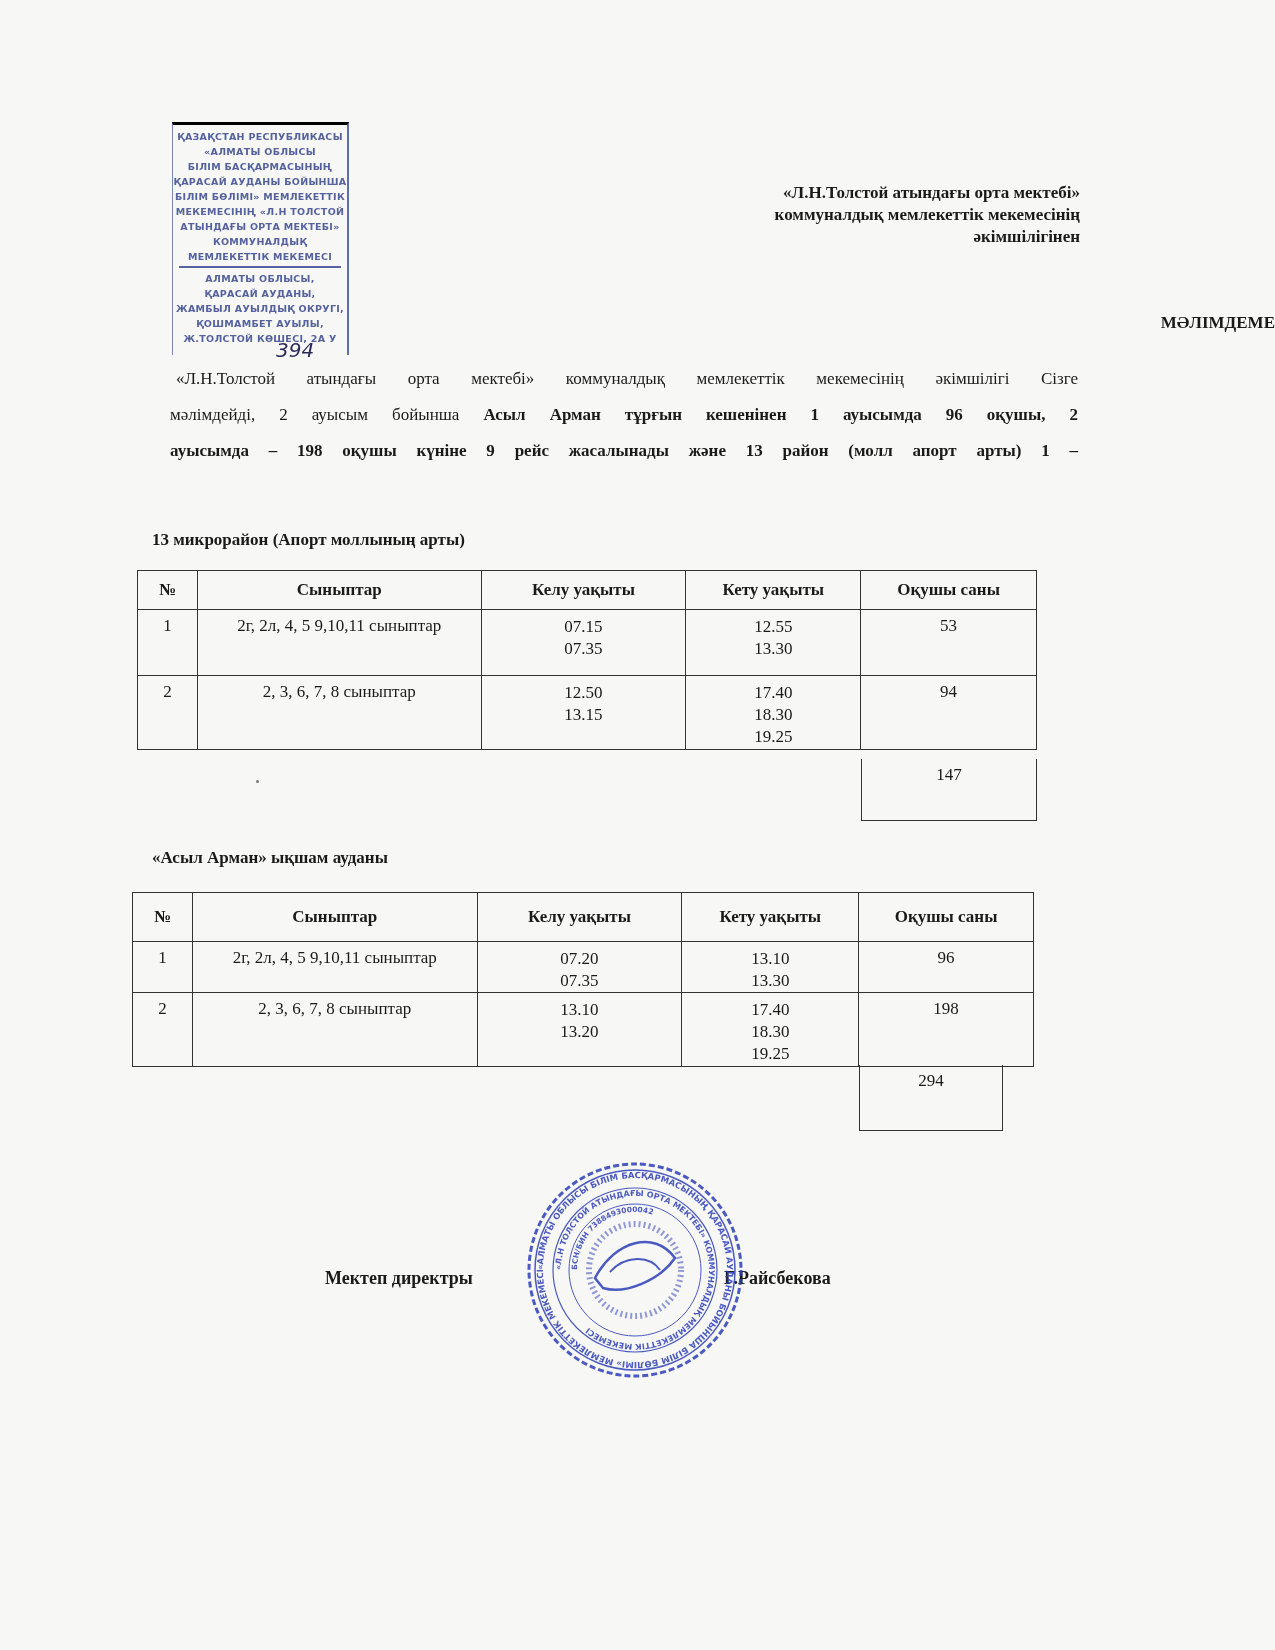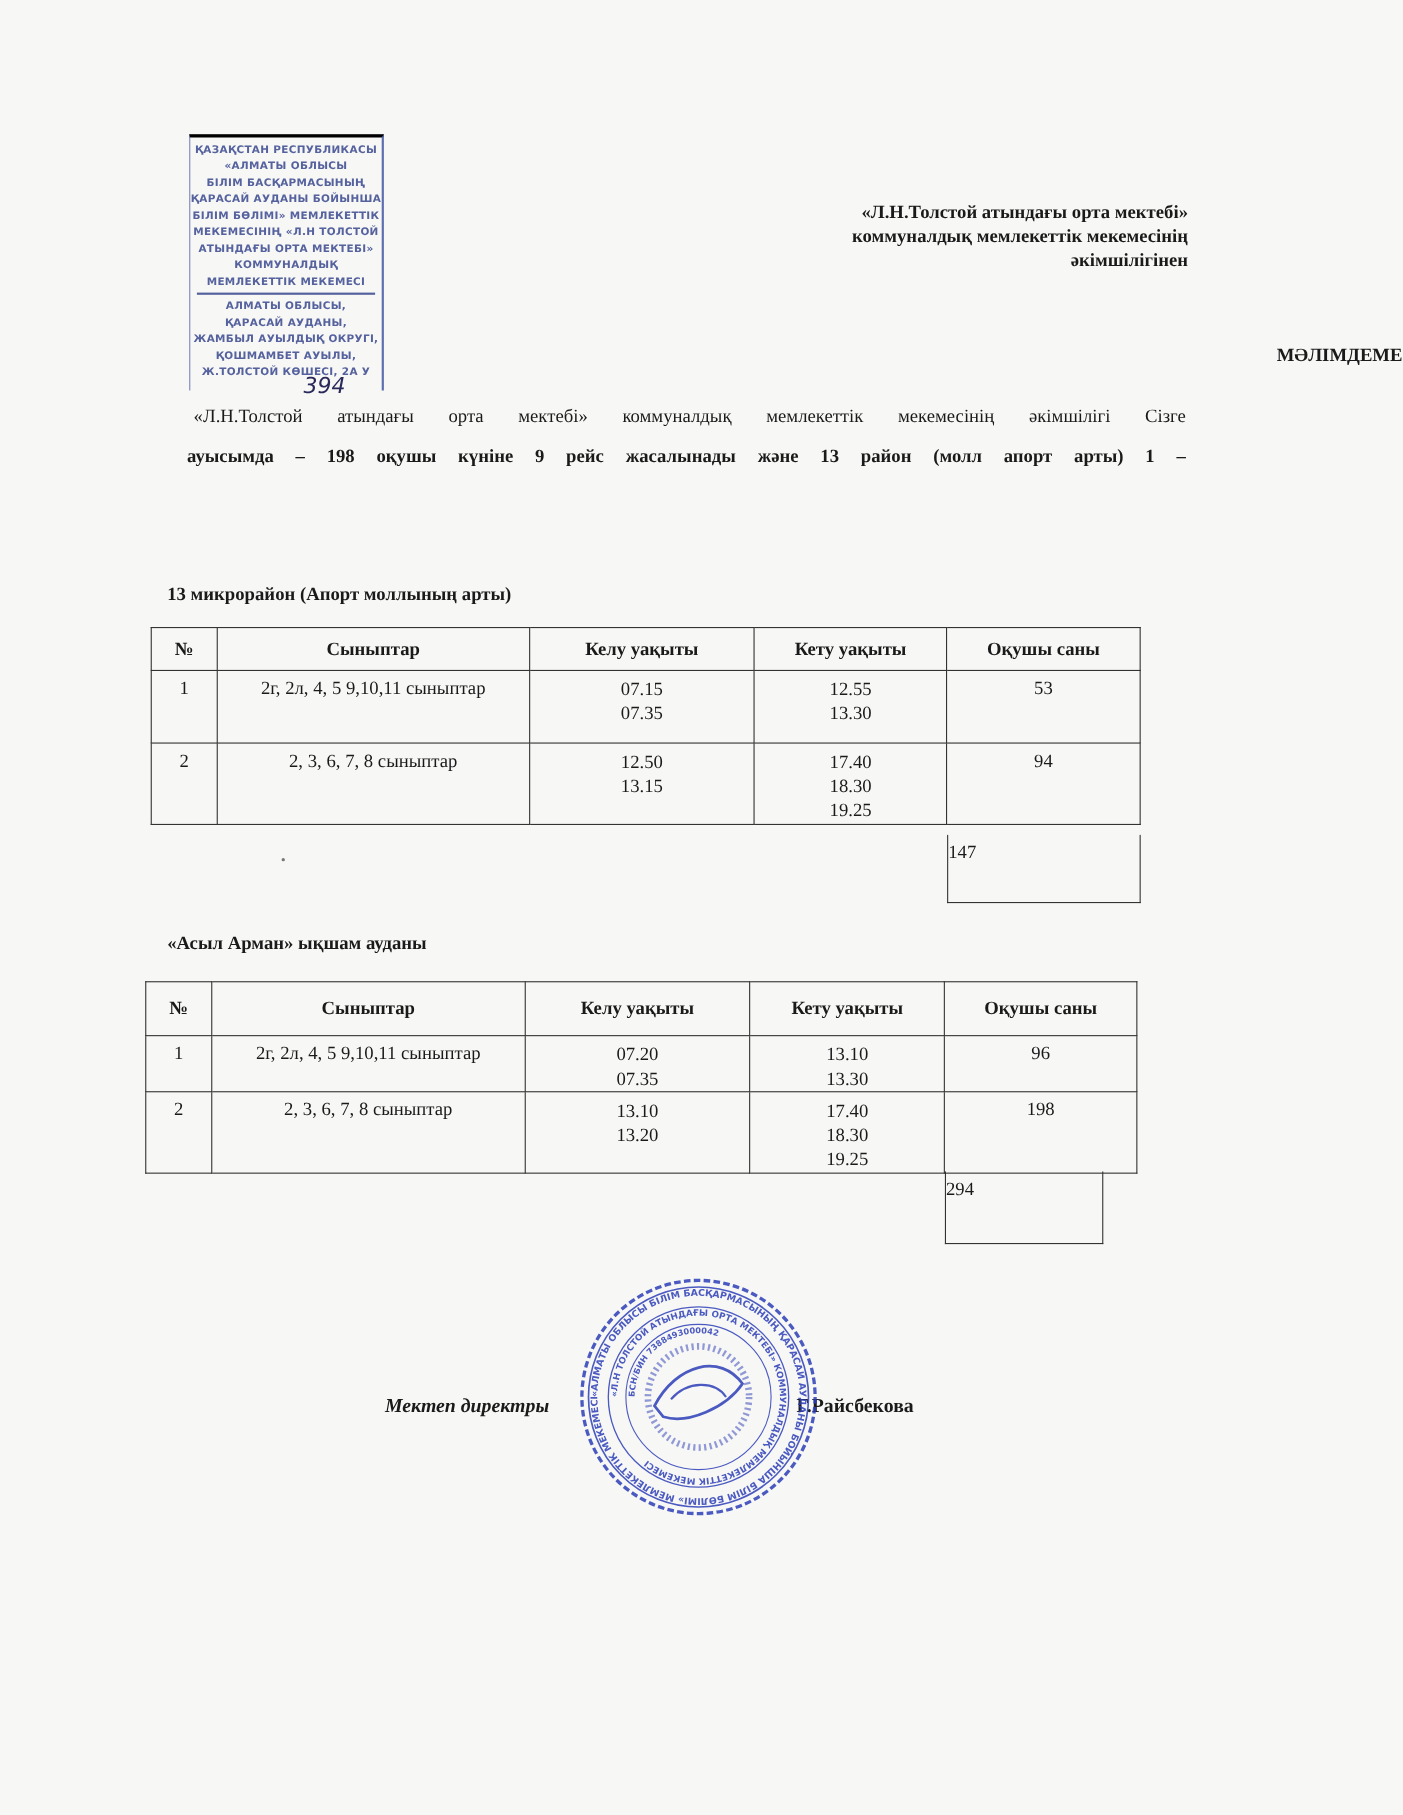--- a/index.html
+++ b/index.html
@@ -46,21 +46,21 @@
     position: absolute; border-collapse: collapse; font-size: 17px;
   }
   table.sched th, table.sched td {
     border: 1px solid #333; vertical-align: top; text-align: center;
     padding: 6px 4px 0 4px;
   }
   table.sched th { font-weight: bold; height: 38px; vertical-align: middle; padding-top: 0; }
   table.sched td.multi div { line-height: 22px; }
   .total-box {
     position: absolute; border: 1px solid #333; border-top: none;
-    font-size: 17px; padding-top: 6px; box-sizing: border-box;
+    text-align: center; font-size: 17px; padding-top: 6px; box-sizing: border-box;
   }
   .dot { position: absolute; width: 3px; height: 3px; background: #777; border-radius: 50%; }
   .sign-label {
     position: absolute; font-weight: bold; font-size: 18px;
   }
   .seal { position: absolute; left: 525px; top: 1160px; width: 220px; height: 220px; }
 </style>
 </head>
 <body>
 
@@ -90,20 +90,21 @@
 <div class="header">
   <div>«Л.Н.Толстой атындағы орта мектебі»</div>
   <div>коммуналдық мемлекеттік мекемесінің</div>
   <div>әкімшілігінен</div>
 </div>
 
 <div class="title">МӘЛІМДЕМЕ</div>
 
 <div class="para">
   <span class="just" style="text-indent:6px;">«Л.Н.Толстой атындағы орта мектебі»  коммуналдық мемлекеттік мекемесінің әкімшілігі Сізге</span>
+  <span class="just"><span>мәлімдейді,  2  ауысым бойынша </span><b>Асыл Арман  тұрғын кешенінен 1 ауысымда  96 оқушы,  2</b></span>
   <span class="just" style="font-weight:bold;">ауысымда – 198 оқушы күніне 9 рейс жасалынады және 13 район (молл апорт арты) 1 –</span>
 </div>
 
 <div class="section-heading" style="left:152px; top:530px;">13  микрорайон  (Апорт моллының арты)</div>
 <table class="sched" style="left:137px; top:570px; width:900px;">
   <colgroup>
       <col style="width:60px">
       <col style="width:284px">
       <col style="width:205px">
       <col style="width:175px">
@@ -194,21 +195,21 @@
           <div>17.40</div>
           <div>18.30</div>
           <div>19.25</div>
         </td>
       <td>198</td>
     </tr>
   </tbody>
 </table>
 <div class="total-box" style="left:859px; top:1065px; width:144px; height:66px;">294</div>
 
-<div class="sign-label" style="left:350px; top:1268px;font-style:italic;">Мектеп директры</div>
+<div class="sign-label" style="left:325px; top:1268px;">Мектеп директры</div>
 <div class="sign-label" style="left:724px; top:1268px;">Г.Райсбекова</div>
 
 <svg class="seal" viewBox="0 0 220 220">
   <defs>
     <path id="seal-outer-path" d="M110,110 m-92,0 a92,92 0 1,1 184,0 a92,92 0 1,1 -184,0"></path>
     <path id="seal-inner-path" d="M110,110 m-74,0 a74,74 0 1,1 148,0 a74,74 0 1,1 -148,0"></path>
     <path id="seal-bin-path" d="M110,110 m-58,0 a58,58 0 1,1 116,0 a58,58 0 1,1 -116,0"></path>
   </defs>
   <g fill="none" stroke="#2d3fb8" opacity="0.85">
     <circle cx="110" cy="110" r="106" stroke-width="3" stroke-dasharray="6 3"></circle>

